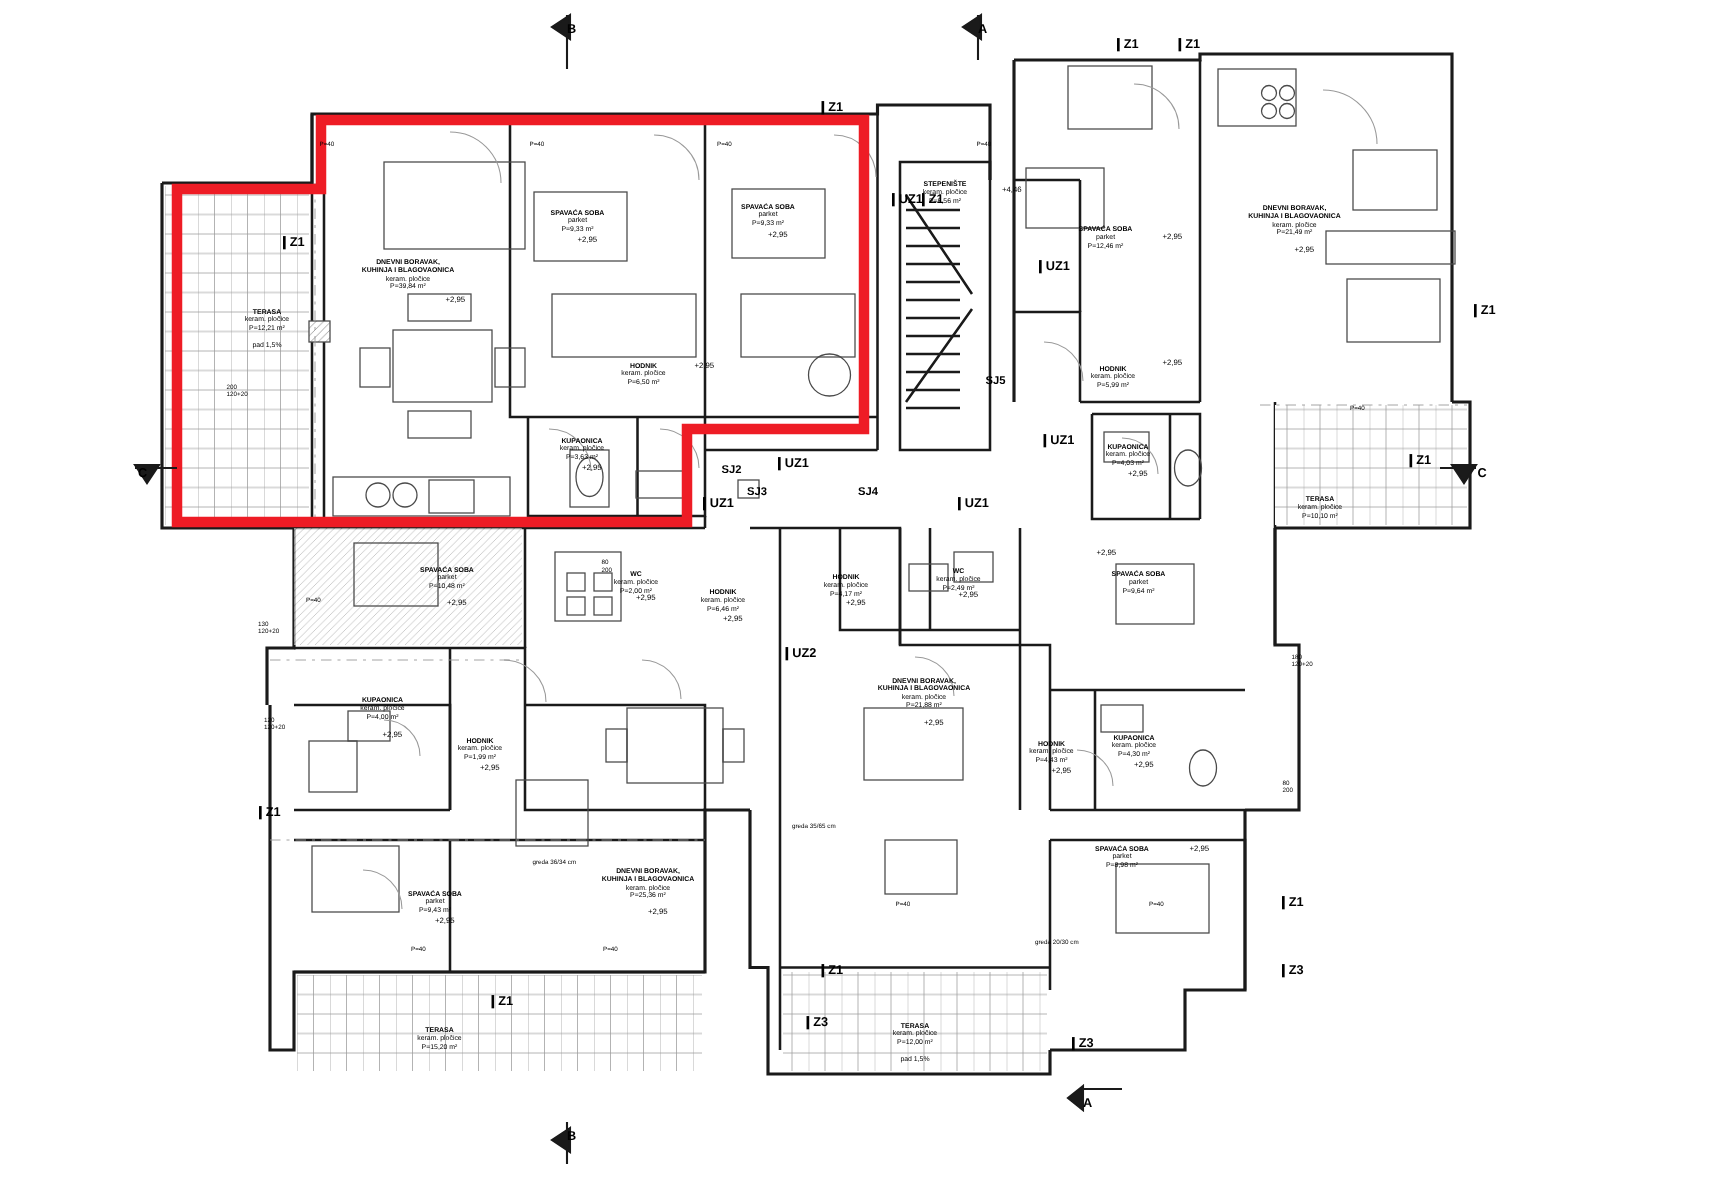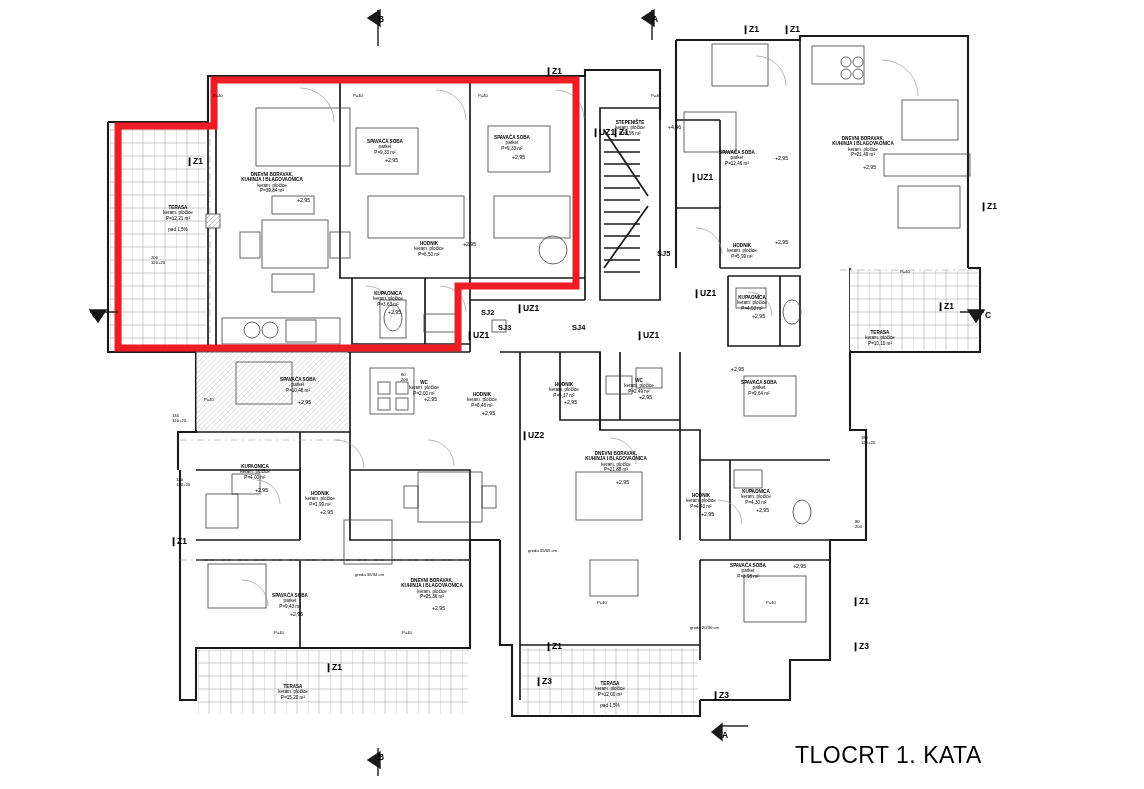--- a/index.html
+++ b/index.html
@@ -219,21 +219,20 @@
         <path d="M90 310 l8 12 l8 -12 Z"></path>
     <path d="M984 312 H960"></path>
         <path d="M984 310 l-8 12 l-8 -12 Z"></path>
     <path d="M378 748 V776"></path>
         <path d="M380 752 l-12 8 l12 8 Z"></path>
     <path d="M722 726 H748"></path>
         <path d="M722 724 l-10 8 l10 8 Z"></path>
   </g>
 </svg>
 
-<div class="ttl" style="left:795px;top:742px;">TLOCRT 1. KATA</div>
 
 <div id="rooms">
       <div class="lbl" style="left: 118px; top: 205px; width: 120px;"><b>TERASA</b><br>keram. pločice<br>P=12,21 m²<br><br>pad 1,5%</div>
       <div class="lbl" style="left: 212px; top: 172px; width: 120px;"><b>DNEVNI BORAVAK,</b><br><b>KUHINJA I BLAGOVAONICA</b><br>keram. pločice<br>P=39,84 m²</div>
       <div class="elev" style="left: 297px; top: 197px;">+2,95</div>
       <div class="lbl" style="left: 325px; top: 139px; width: 120px;"><b>SPAVAĆA SOBA</b><br>parket<br>P=9,33 m²</div>
       <div class="elev" style="left: 385px; top: 157px;">+2,95</div>
       <div class="lbl" style="left: 452px; top: 135px; width: 120px;"><b>SPAVAĆA SOBA</b><br>parket<br>P=9,33 m²</div>
       <div class="elev" style="left: 512px; top: 154px;">+2,95</div>
       <div class="lbl" style="left: 369px; top: 241px; width: 120px;"><b>HODNIK</b><br>keram. pločice<br>P=6,50 m²</div>

